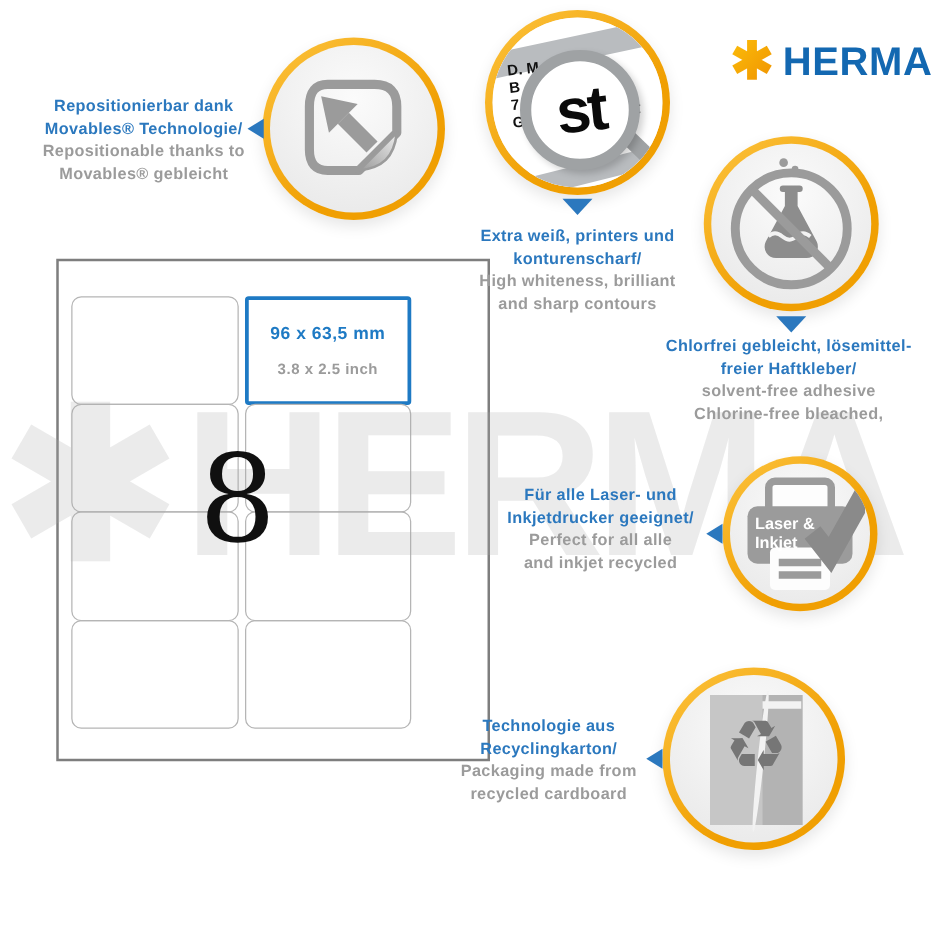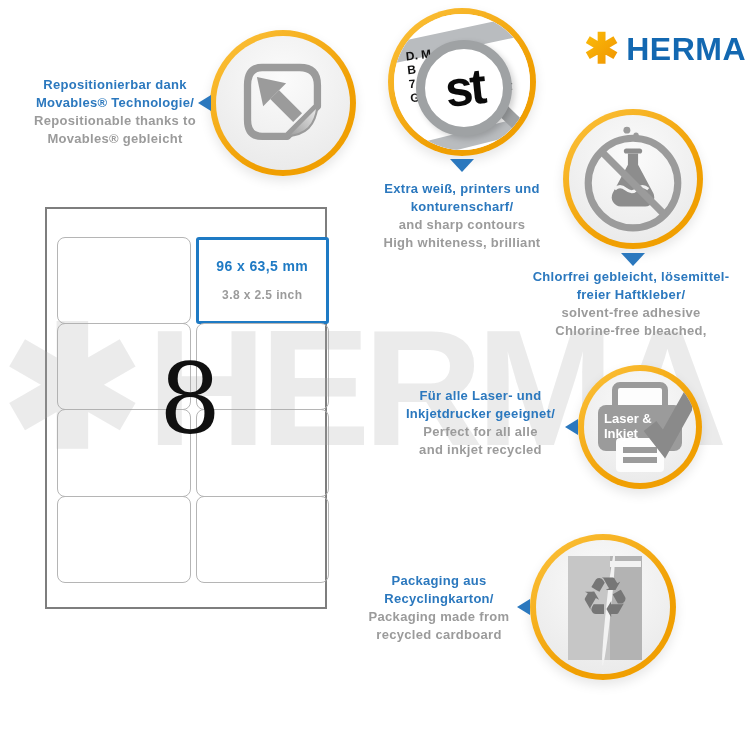--- a/index.html
+++ b/index.html
@@ -7,21 +7,21 @@
          font-family:"Liberation Sans",sans-serif;}
 
   
   #watermark{position:absolute;left:2px;top:308px;height:160px;width:760px;z-index:2;
              display:flex;align-items:center;white-space:nowrap;pointer-events:none;}
   #watermark .wm-ast{font-size:168px;line-height:1;color:rgba(170,170,170,.24);font-weight:bold;}
   #watermark .wm-txt{font-size:166px;line-height:1;font-weight:bold;letter-spacing:-7px;
                      color:rgba(170,170,170,.24);margin-left:4px;}
 
   
-  #sheet{position:absolute;left:45px;top:207px;width:282px;height:402px;background:#fff;
+  #sheet{position:absolute;left:45px;top:207px;width:347px;height:402px;background:#fff;
          border:2px solid #7e7e7e;z-index:1;box-sizing:border-box;}
   #labels{position:absolute;left:10px;top:28px;width:272px;height:346px;display:grid;
           grid-template-columns:1fr 1fr;grid-template-rows:repeat(4,1fr);column-gap:5px;}
   .label-cell{border:1px solid #b5b5b5;border-radius:8px;background:transparent;margin-top:-1px;box-sizing:border-box;}
   .label-cell.r1{margin-top:0;}
   .label-cell.highlight{border:3px solid #1e7ac4;border-radius:3px;display:flex;flex-direction:column;
           align-items:center;justify-content:center;background:#fff;}
   .hl-mm{font-weight:bold;font-size:14px;color:#1e7ac4;letter-spacing:.4px;}
   .hl-inch{font-weight:bold;font-size:12px;color:#9b9b9b;letter-spacing:.4px;margin-top:14px;}
   #big-count{position:absolute;left:144px;top:351px;width:92px;text-align:center;z-index:3;
@@ -151,22 +151,22 @@
         <div class="lens">
           <span class="mag">st</span>
         </div>
       </div>
     </div>
   </div>
   <div class="tri-down" style="left:450px;top:159px;"></div>
   <div class="cap" style="left:352px;top:180px;width:220px;">
     <div class="de">Extra weiß, printers und</div>
     <div class="de">konturenscharf/</div>
+    <div class="en">High whiteness, brilliant</div>
     <div class="en">and sharp contours</div>
-    <div class="en">High whiteness, brilliant</div>
   </div>
 
   <div class="badge" style="left:563px;top:109px;width:140px;height:140px;">
     <div class="badge-inner">
       <svg width="114" height="114" viewBox="0 0 112 112">
         <circle cx="50" cy="8" r="3.4" fill="#9b9b9b"></circle>
         <circle cx="59" cy="13" r="2.6" fill="#9b9b9b"></circle>
         <rect x="47" y="26" width="18" height="5" rx="2.5" fill="#8d8d8d"></rect>
         <path d="M51,31 h10 v11 l15,28 a9,9 0 0 1 -8,13 H44 a9,9 0 0 1 -8,-13 l15,-28 Z" fill="#8d8d8d"></path>
         <path d="M38,66 q5,-5 11,0 t11,0 t11,0" fill="none" stroke="#f2f2f2" stroke-width="3"></path>
@@ -210,19 +210,19 @@
       <div class="box">
         <div class="panel-r"></div>
         <div class="strip"></div>
         <div class="split"></div>
         <div class="recy">♻</div>
       </div>
     </div>
   </div>
   <div class="tri-left" style="left:517px;top:599px;"></div>
   <div class="cap" style="left:338px;top:572px;width:202px;">
-    <div class="de">Packaging aus</div>
+    <div class="de">Technologie aus</div>
     <div class="de">Recyclingkarton/</div>
     <div class="en">Packaging made from</div>
     <div class="en">recycled cardboard</div>
   </div>
 
 </div>
 
 </body></html>

